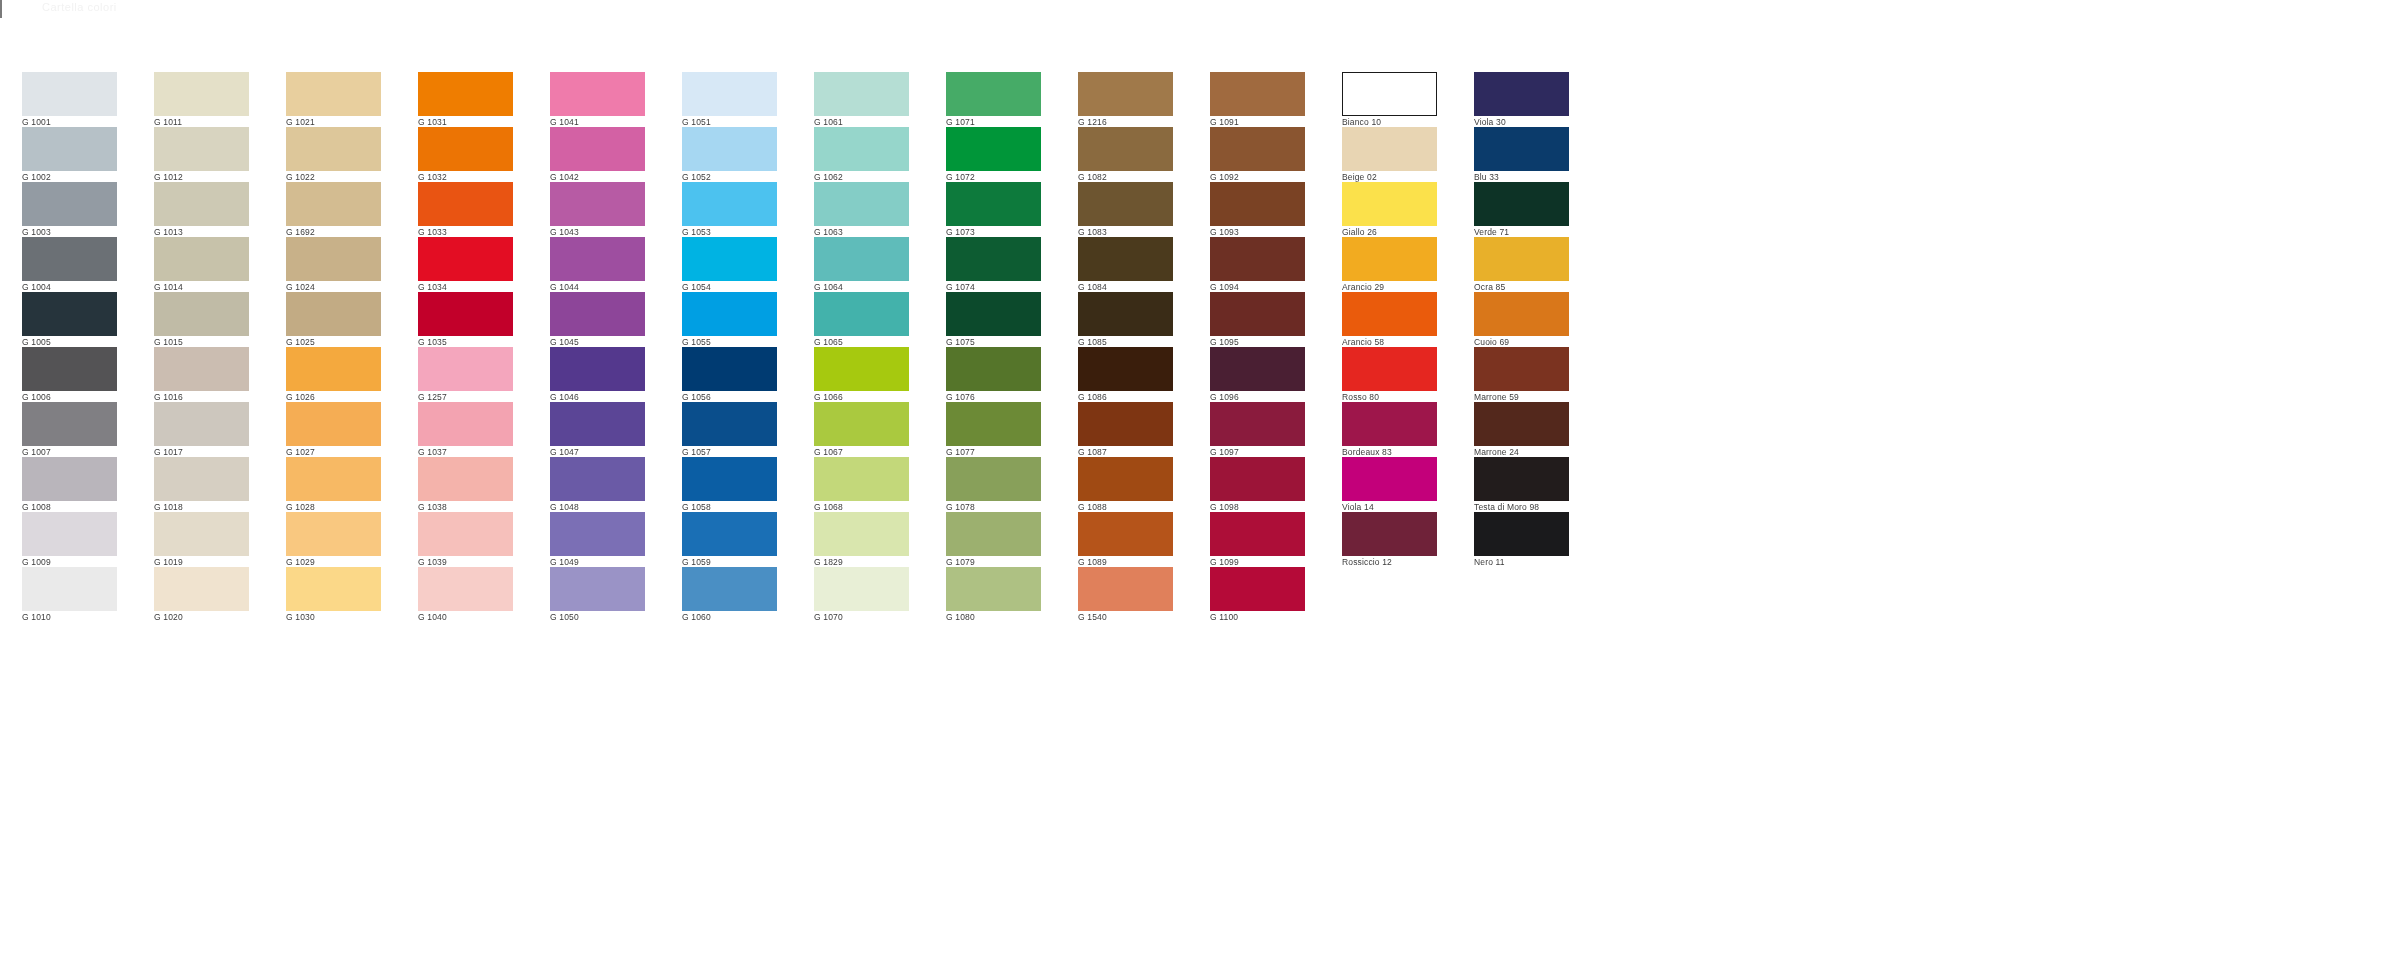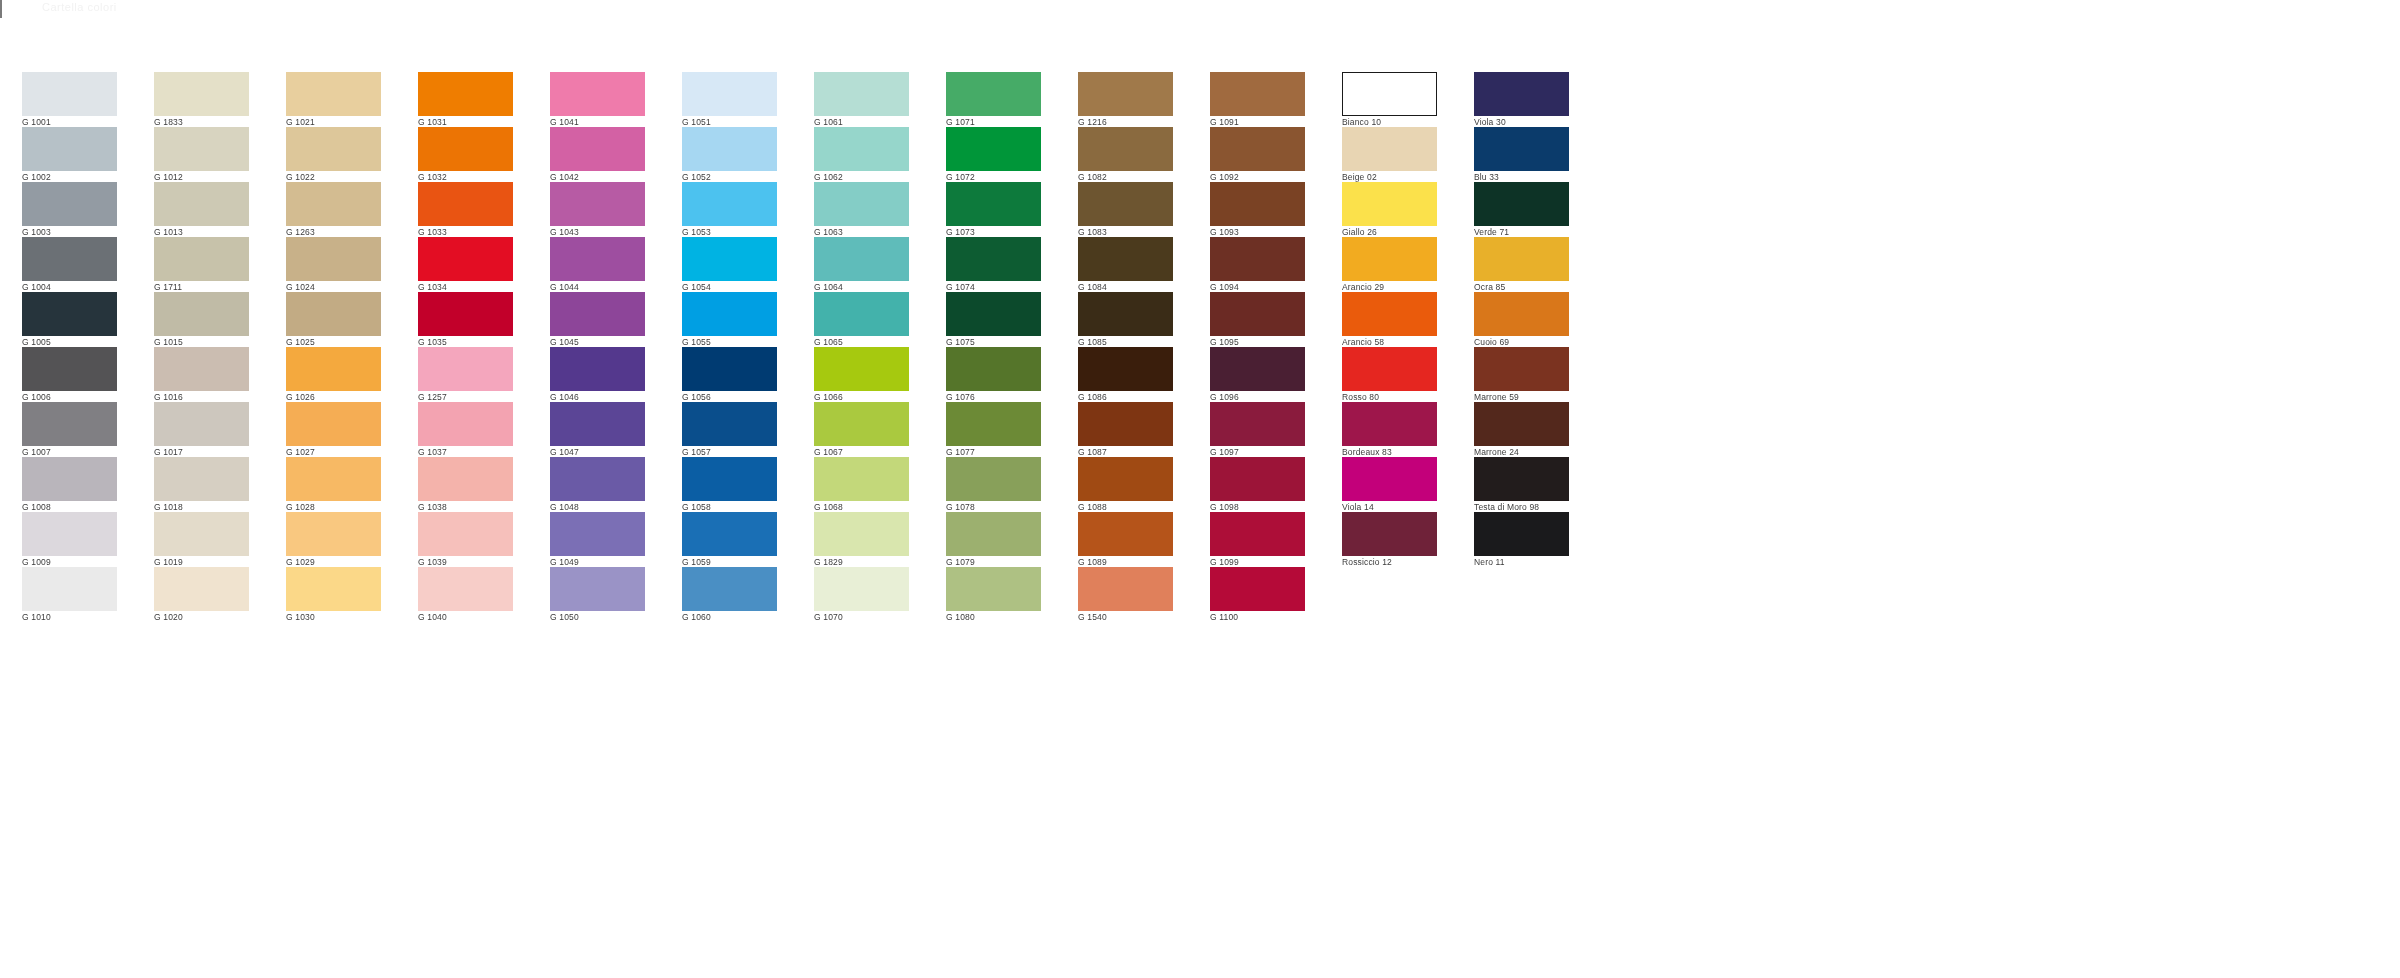--- a/index.html
+++ b/index.html
@@ -100,33 +100,33 @@
         <div class="swatch-label">G 1009</div>
       </div>
       <div class="swatch-cell">
         <div class="swatch-chip" style="background-color: rgb(234, 234, 234);"></div>
         <div class="swatch-label">G 1010</div>
       </div>
     </div>
     <div class="swatch-column">
       <div class="swatch-cell">
         <div class="swatch-chip" style="background-color: rgb(228, 224, 200);"></div>
-        <div class="swatch-label">G 1833</div>
+        <div class="swatch-label">G 1011</div>
       </div>
       <div class="swatch-cell">
         <div class="swatch-chip" style="background-color: rgb(216, 212, 192);"></div>
         <div class="swatch-label">G 1012</div>
       </div>
       <div class="swatch-cell">
         <div class="swatch-chip" style="background-color: rgb(205, 201, 180);"></div>
         <div class="swatch-label">G 1013</div>
       </div>
       <div class="swatch-cell">
         <div class="swatch-chip" style="background-color: rgb(199, 194, 170);"></div>
-        <div class="swatch-label">G 1711</div>
+        <div class="swatch-label">G 1014</div>
       </div>
       <div class="swatch-cell">
         <div class="swatch-chip" style="background-color: rgb(192, 187, 166);"></div>
         <div class="swatch-label">G 1015</div>
       </div>
       <div class="swatch-cell">
         <div class="swatch-chip" style="background-color: rgb(203, 189, 177);"></div>
         <div class="swatch-label">G 1016</div>
       </div>
       <div class="swatch-cell">
@@ -150,21 +150,21 @@
       <div class="swatch-cell">
         <div class="swatch-chip" style="background-color: rgb(232, 207, 158);"></div>
         <div class="swatch-label">G 1021</div>
       </div>
       <div class="swatch-cell">
         <div class="swatch-chip" style="background-color: rgb(221, 199, 154);"></div>
         <div class="swatch-label">G 1022</div>
       </div>
       <div class="swatch-cell">
         <div class="swatch-chip" style="background-color: rgb(211, 188, 145);"></div>
-        <div class="swatch-label">G 1263</div>
+        <div class="swatch-label">G 1692</div>
       </div>
       <div class="swatch-cell">
         <div class="swatch-chip" style="background-color: rgb(200, 177, 137);"></div>
         <div class="swatch-label">G 1024</div>
       </div>
       <div class="swatch-cell">
         <div class="swatch-chip" style="background-color: rgb(194, 171, 132);"></div>
         <div class="swatch-label">G 1025</div>
       </div>
       <div class="swatch-cell">

